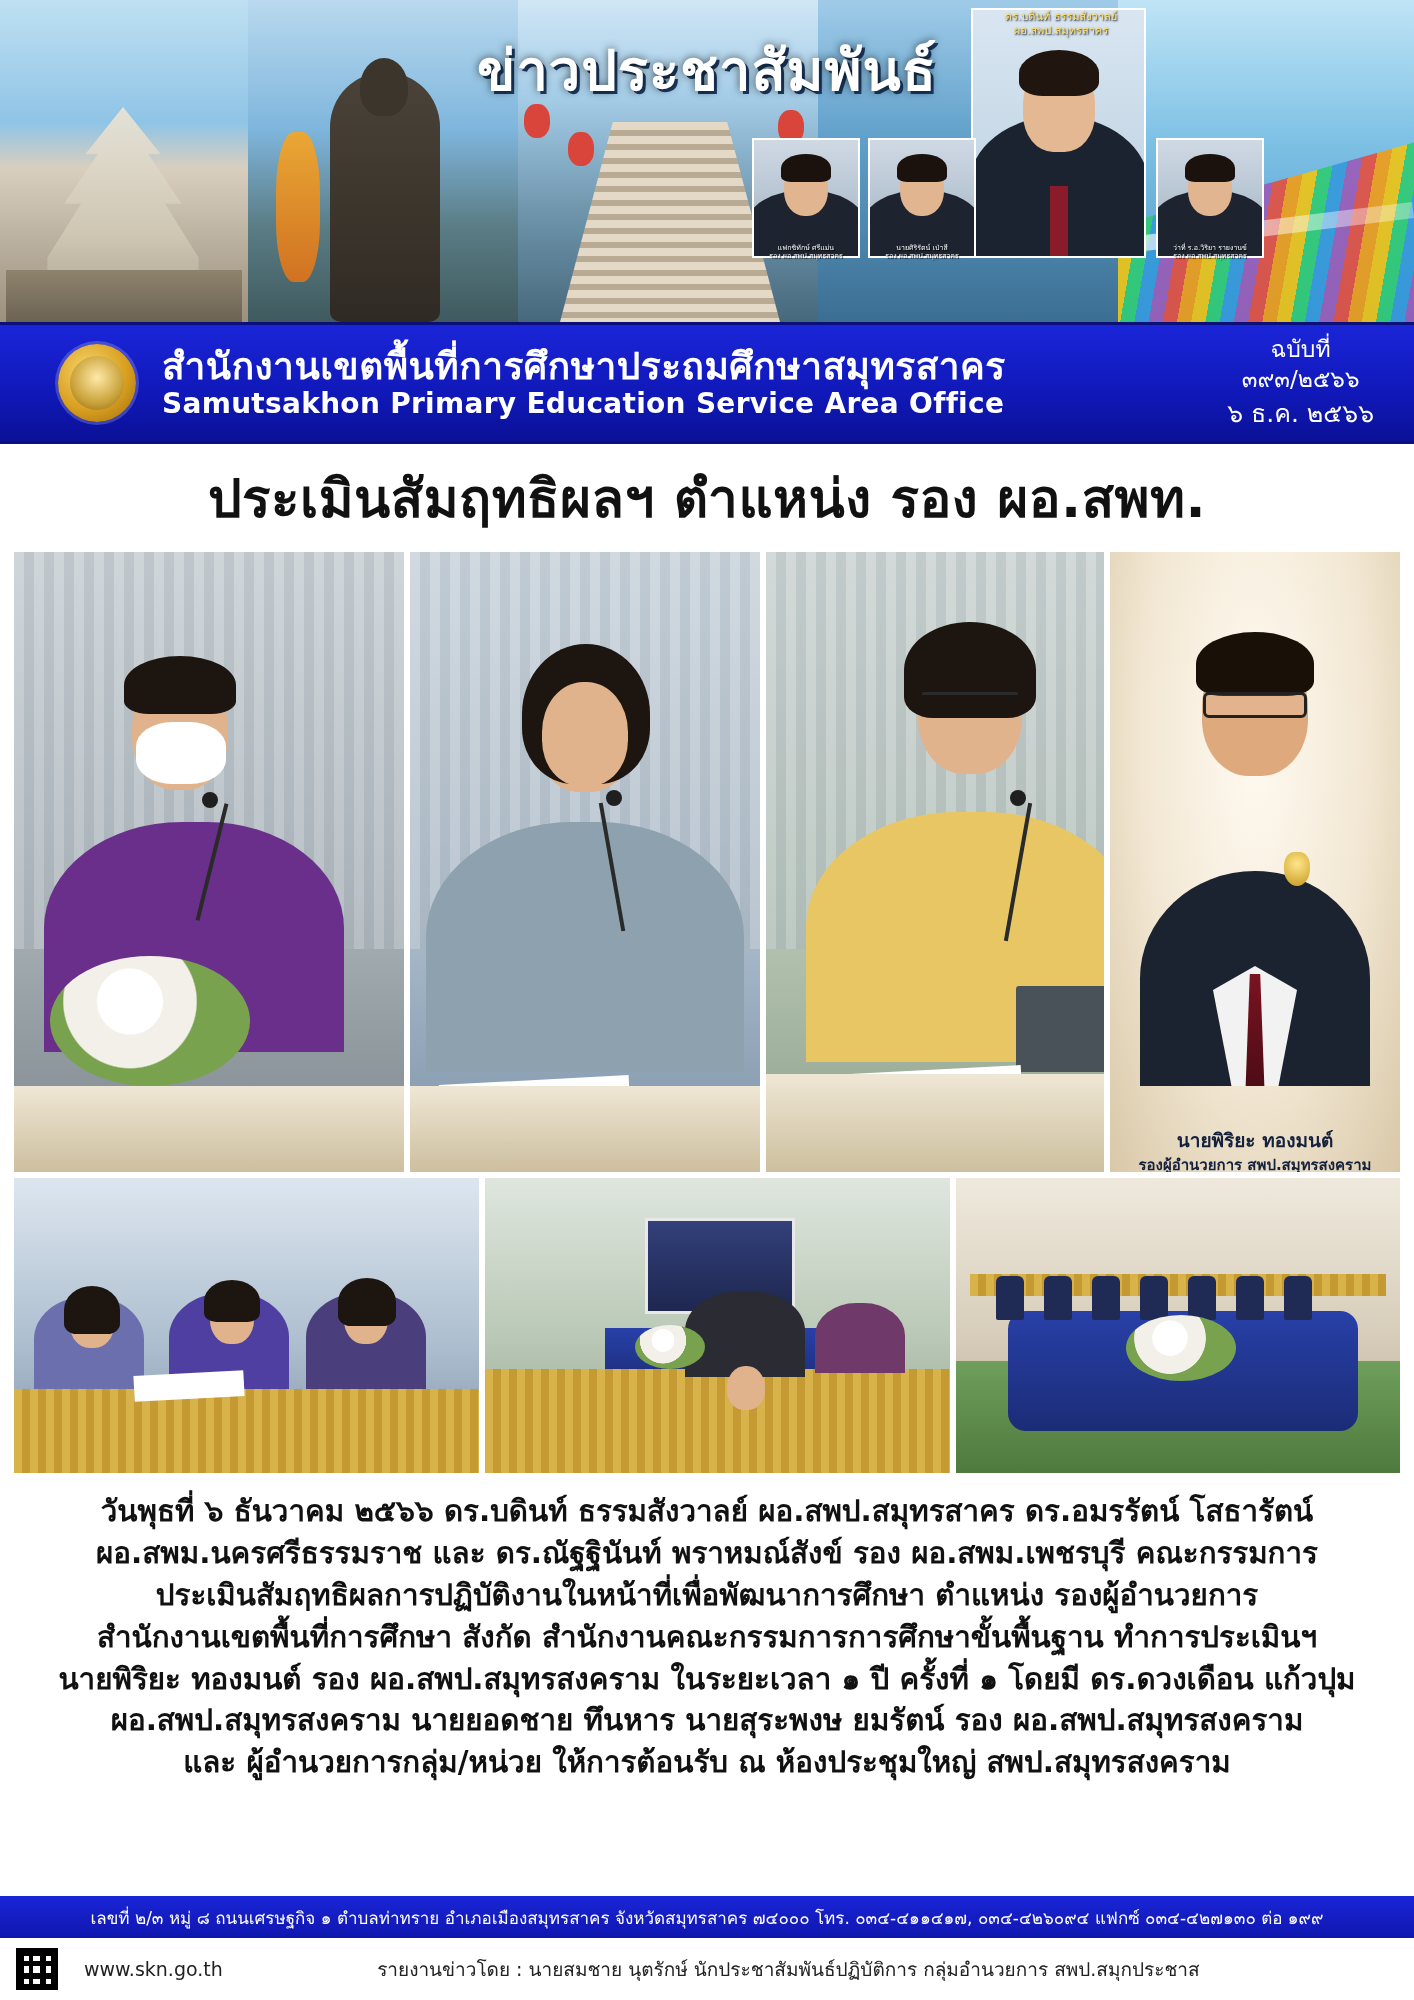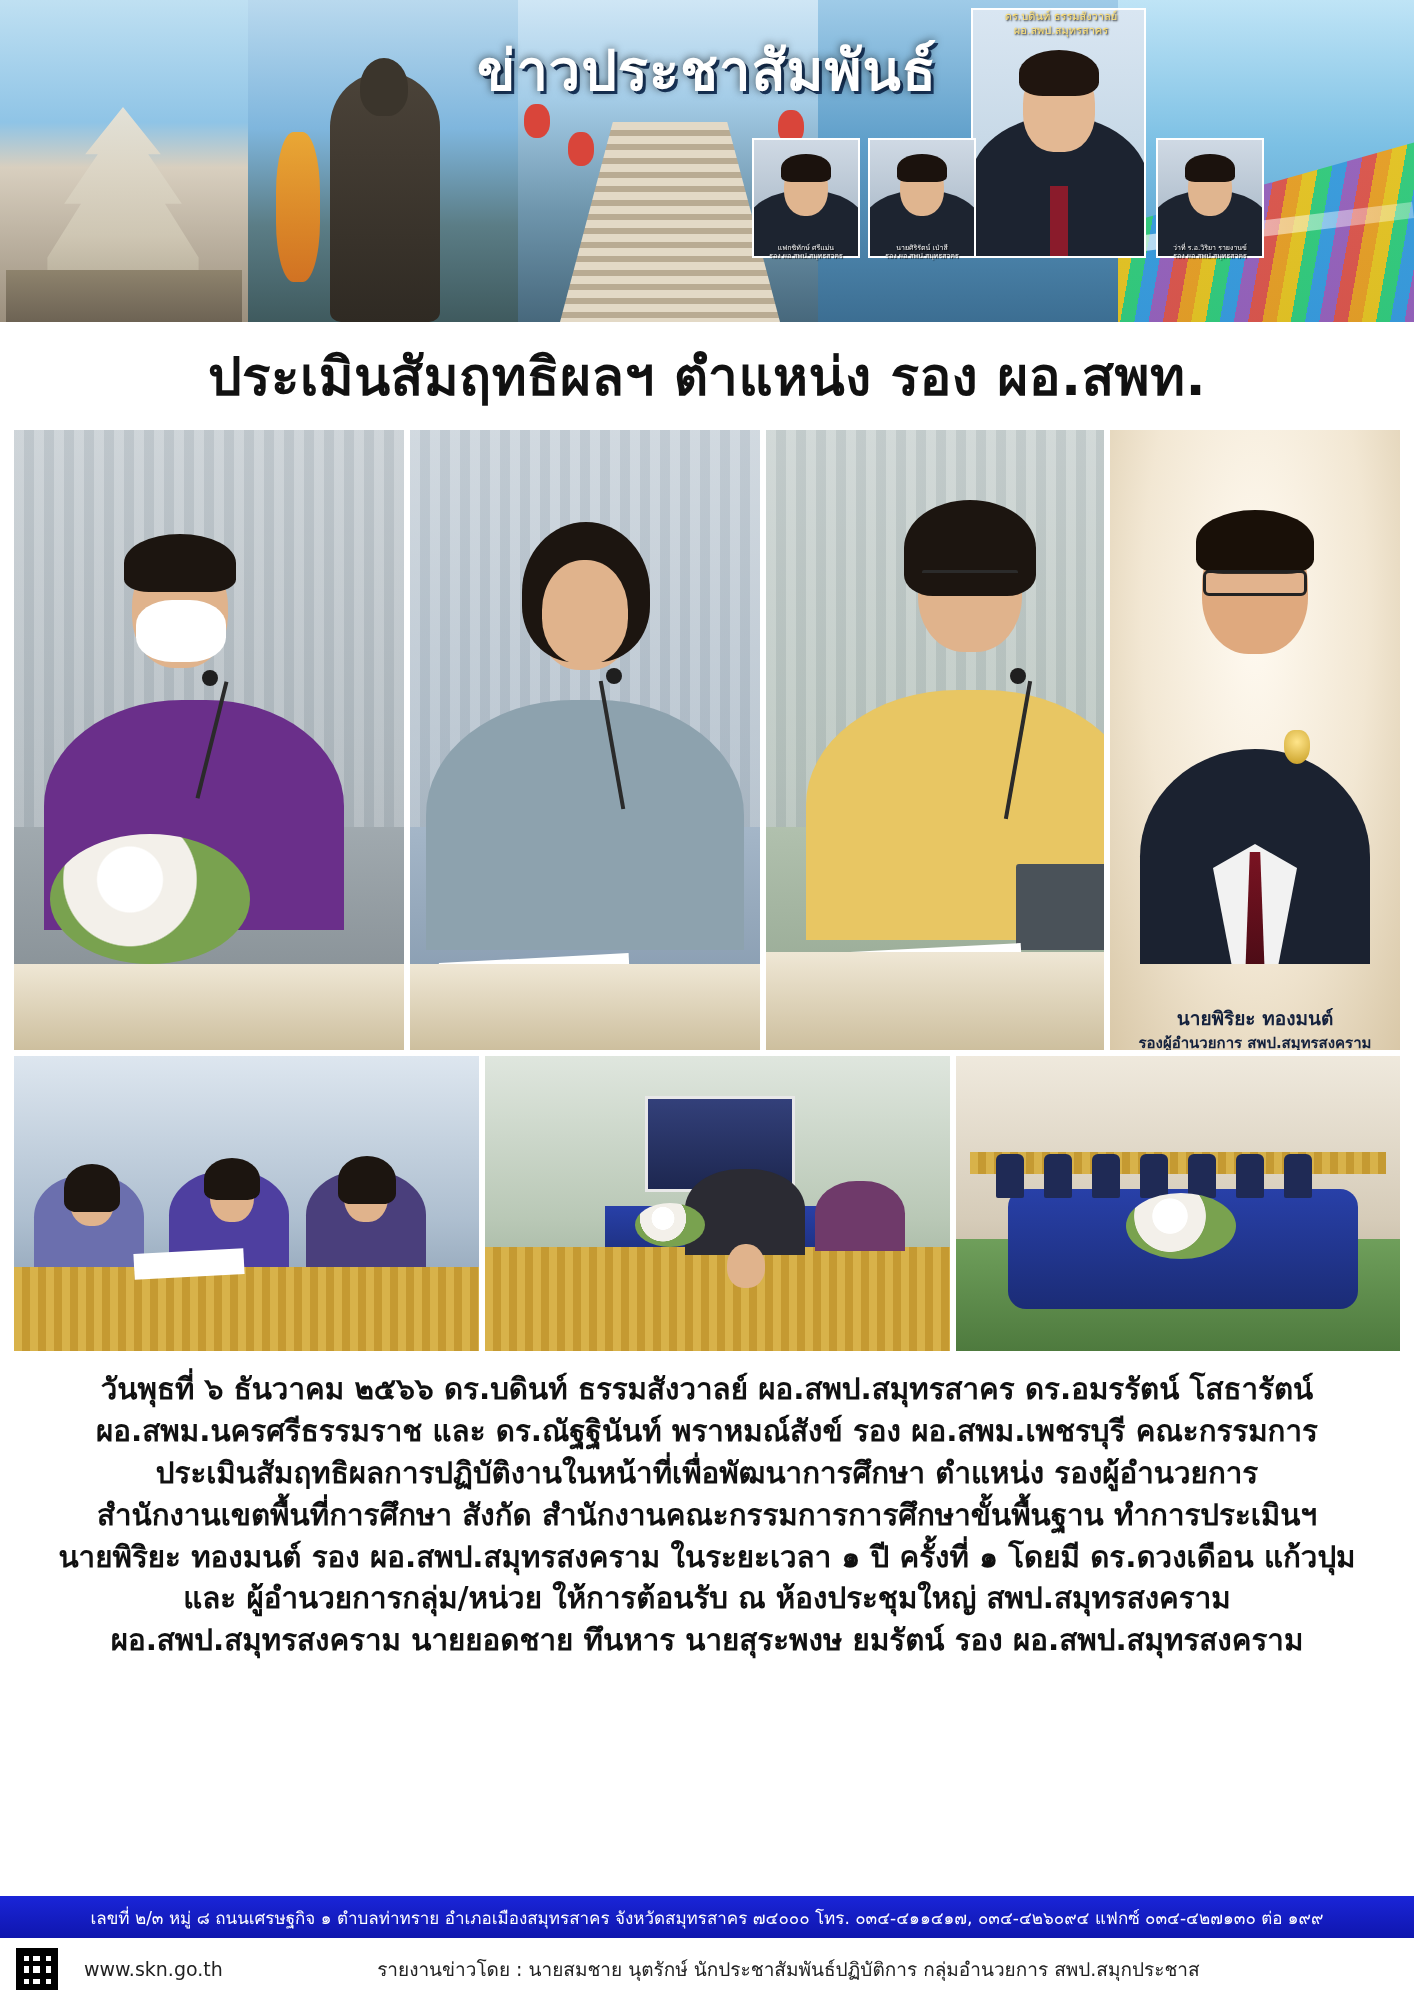--- a/index.html
+++ b/index.html
@@ -424,20 +424,32 @@
       <div class="s-suit"></div>
       <div class="s-face"></div>
       <div class="s-hair"></div>
     </div>
     <div class="exec-cap ec3">
       <div>ว่าที่ ร.อ.วิริยา รายงานข์</div>
       <div>รอง ผอ.สพป.สมุทรสาคร</div>
     </div>
   </div>
 
+  <div class="orgbar">
+    <div class="seal"></div>
+    <div class="org-text">
+      <div class="org-th">สำนักงานเขตพื้นที่การศึกษาประถมศึกษาสมุทรสาคร</div>
+      <div class="org-en">Samutsakhon Primary Education Service Area Office</div>
+    </div>
+    <div class="issue">
+      <div class="i1">ฉบับที่</div>
+      <div class="i2">๓๙๓/๒๕๖๖</div>
+      <div class="i3">๖ ธ.ค. ๒๕๖๖</div>
+    </div>
+  </div>
 
   <div class="headline">
     <span>ประเมินสัมฤทธิผลฯ ตำแหน่ง รอง ผอ.สพท.</span>
   </div>
 
   <div class="photos">
 
     <div class="row1">
 
       <div class="ph p1">
@@ -538,22 +550,22 @@
       </div>
     </div>
   </div>
 
   <div class="bodytext">
     <p>วันพุธที่ ๖ ธันวาคม ๒๕๖๖  ดร.บดินท์ ธรรมสังวาลย์ ผอ.สพป.สมุทรสาคร ดร.อมรรัตน์ โสธารัตน์</p>
     <p>ผอ.สพม.นครศรีธรรมราช และ ดร.ณัฐฐินันท์ พราหมณ์สังข์ รอง ผอ.สพม.เพชรบุรี คณะกรรมการ</p>
     <p>ประเมินสัมฤทธิผลการปฏิบัติงานในหน้าที่เพื่อพัฒนาการศึกษา ตำแหน่ง รองผู้อำนวยการ</p>
     <p>สำนักงานเขตพื้นที่การศึกษา สังกัด สำนักงานคณะกรรมการการศึกษาขั้นพื้นฐาน ทำการประเมินฯ</p>
     <p>นายพิริยะ ทองมนต์ รอง ผอ.สพป.สมุทรสงคราม ในระยะเวลา ๑ ปี ครั้งที่ ๑ โดยมี ดร.ดวงเดือน แก้วปุม</p>
+    <p>ผอ.สพป.สมุทรสงคราม นายยอดชาย ทึนหาร นายสุระพงษ ยมรัตน์ รอง ผอ.สพป.สมุทรสงคราม</p>
     <p>และ ผู้อำนวยการกลุ่ม/หน่วย ให้การต้อนรับ ณ ห้องประชุมใหญ่ สพป.สมุทรสงคราม</p>
-    <p>ผอ.สพป.สมุทรสงคราม นายยอดชาย ทึนหาร นายสุระพงษ ยมรัตน์ รอง ผอ.สพป.สมุทรสงคราม</p>
   </div>
 
   <div class="footer-addr">
     <span>เลขที่ ๒/๓ หมู่ ๘ ถนนเศรษฐกิจ ๑ ตำบลท่าทราย อำเภอเมืองสมุทรสาคร จังหวัดสมุทรสาคร ๗๔๐๐๐    โทร. ๐๓๔-๔๑๑๔๑๗, ๐๓๔-๔๒๖๐๙๔ แฟกซ์ ๐๓๔-๔๒๗๑๓๐ ต่อ ๑๙๙</span>
   </div>
   <div class="footer-bottom">
     <div class="qr"></div>
     <div class="site">www.skn.go.th</div>
     <div class="reporter">รายงานข่าวโดย : นายสมชาย นุตรักษ์ นักประชาสัมพันธ์ปฏิบัติการ กลุ่มอำนวยการ สพป.สมุกประชาส</div>
   </div>

